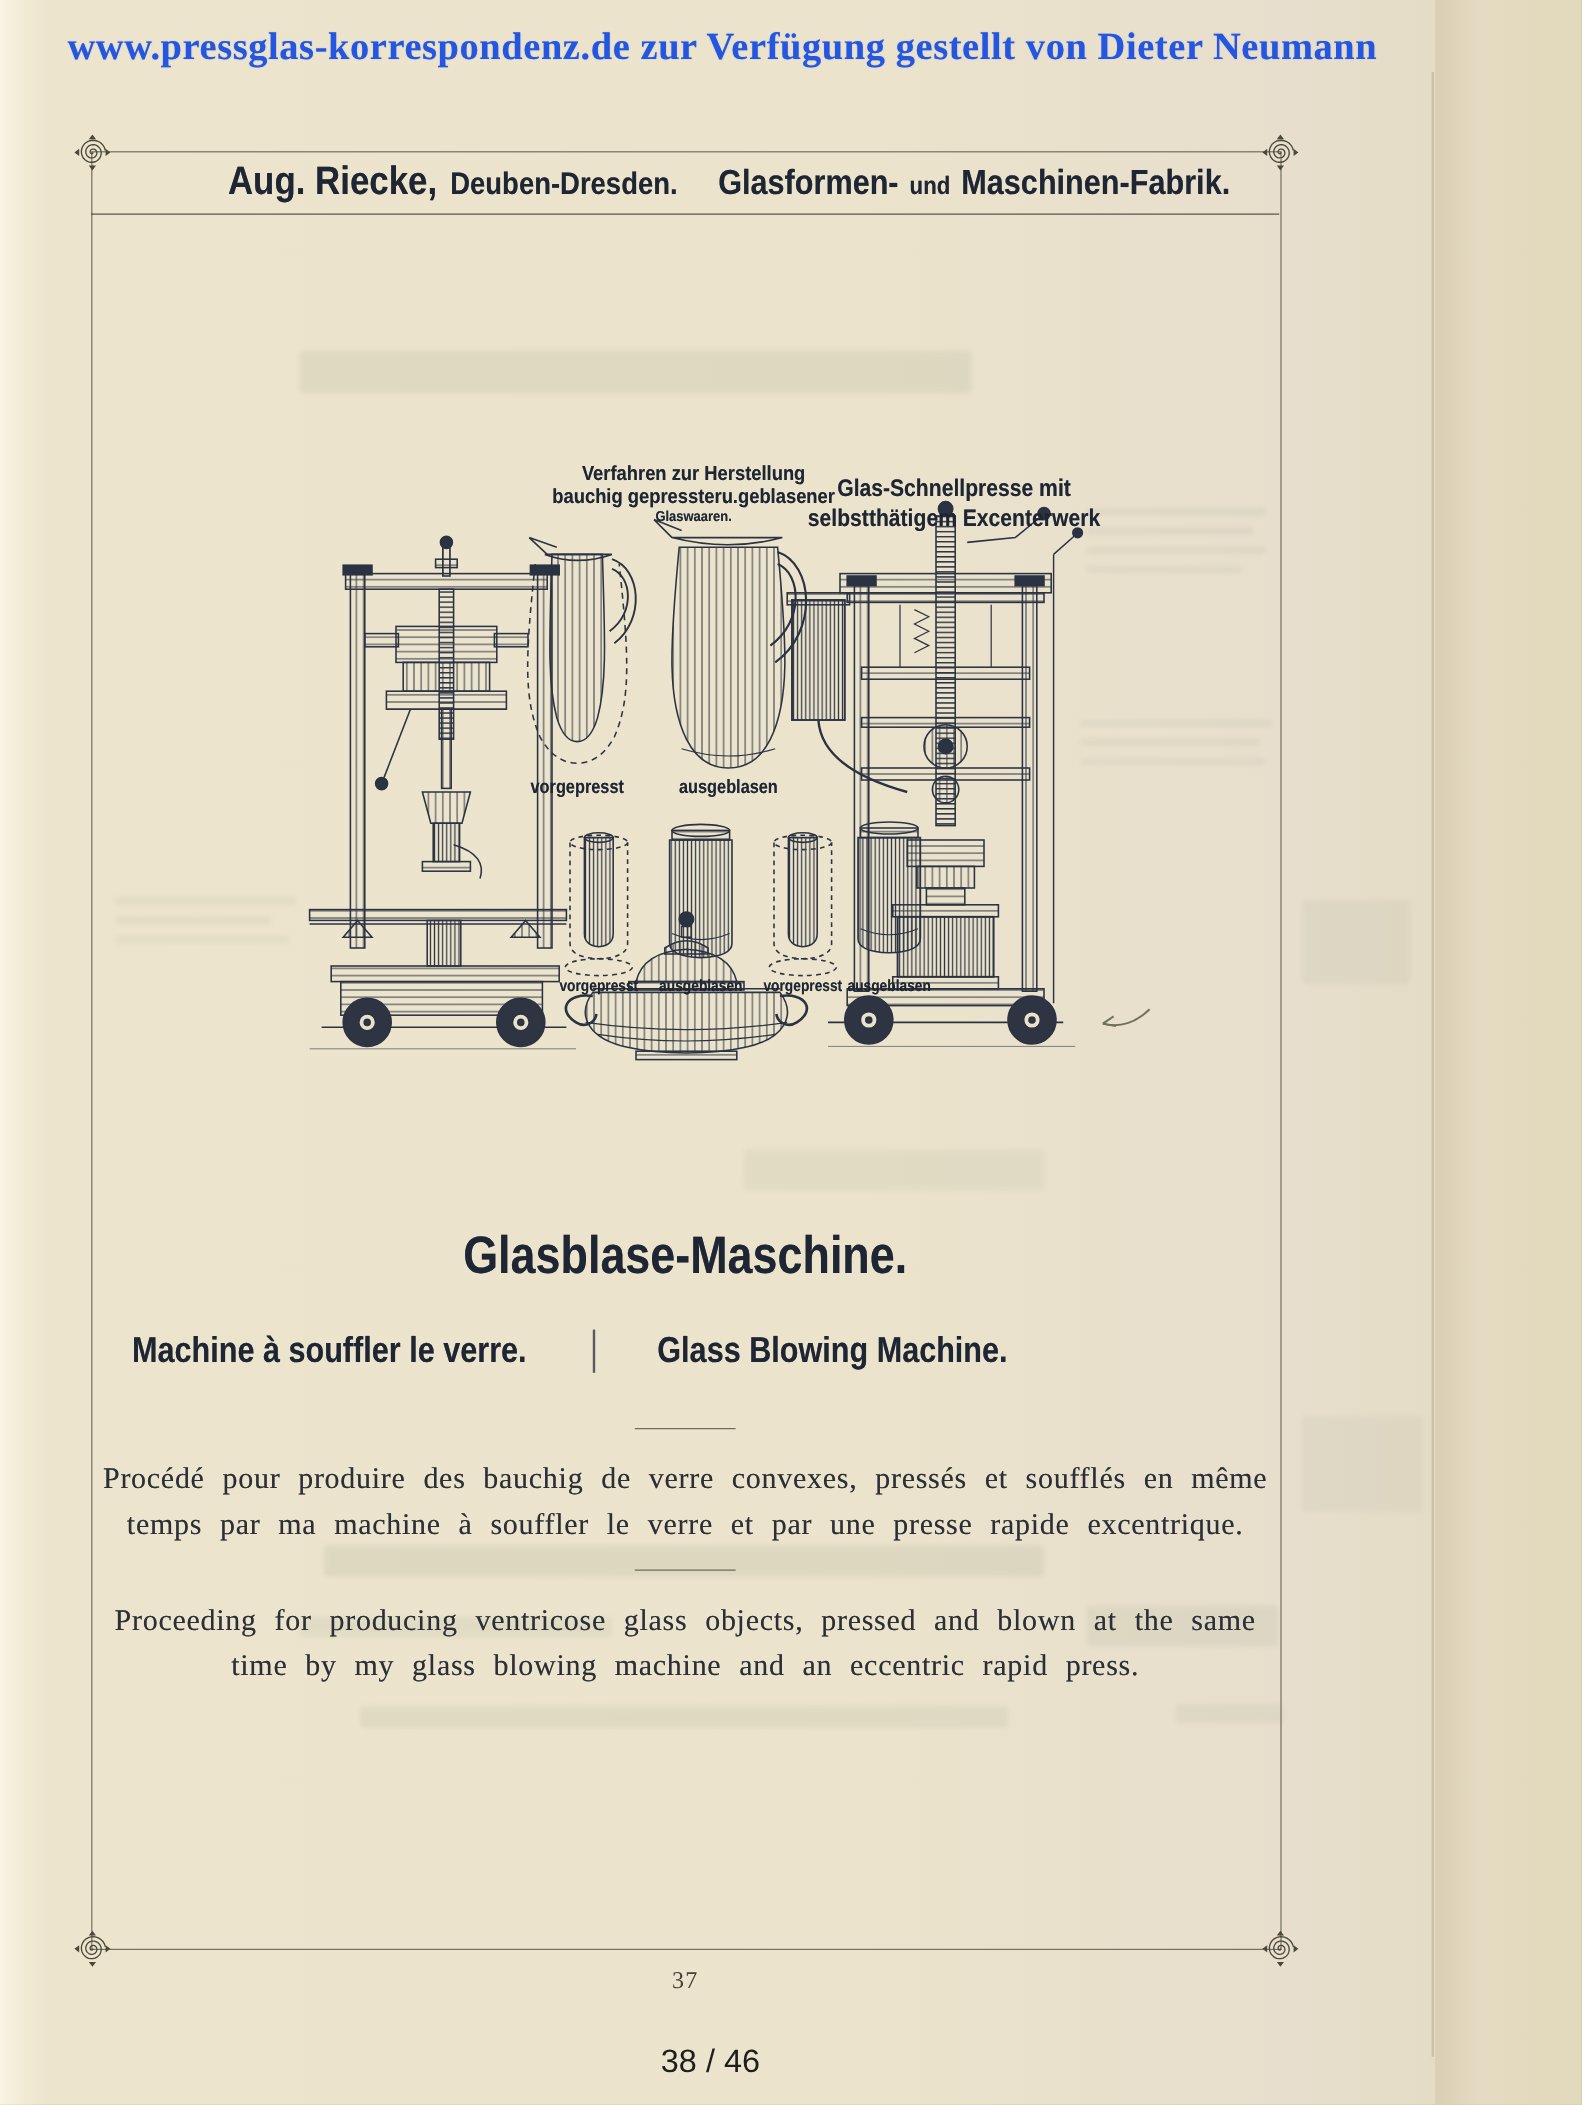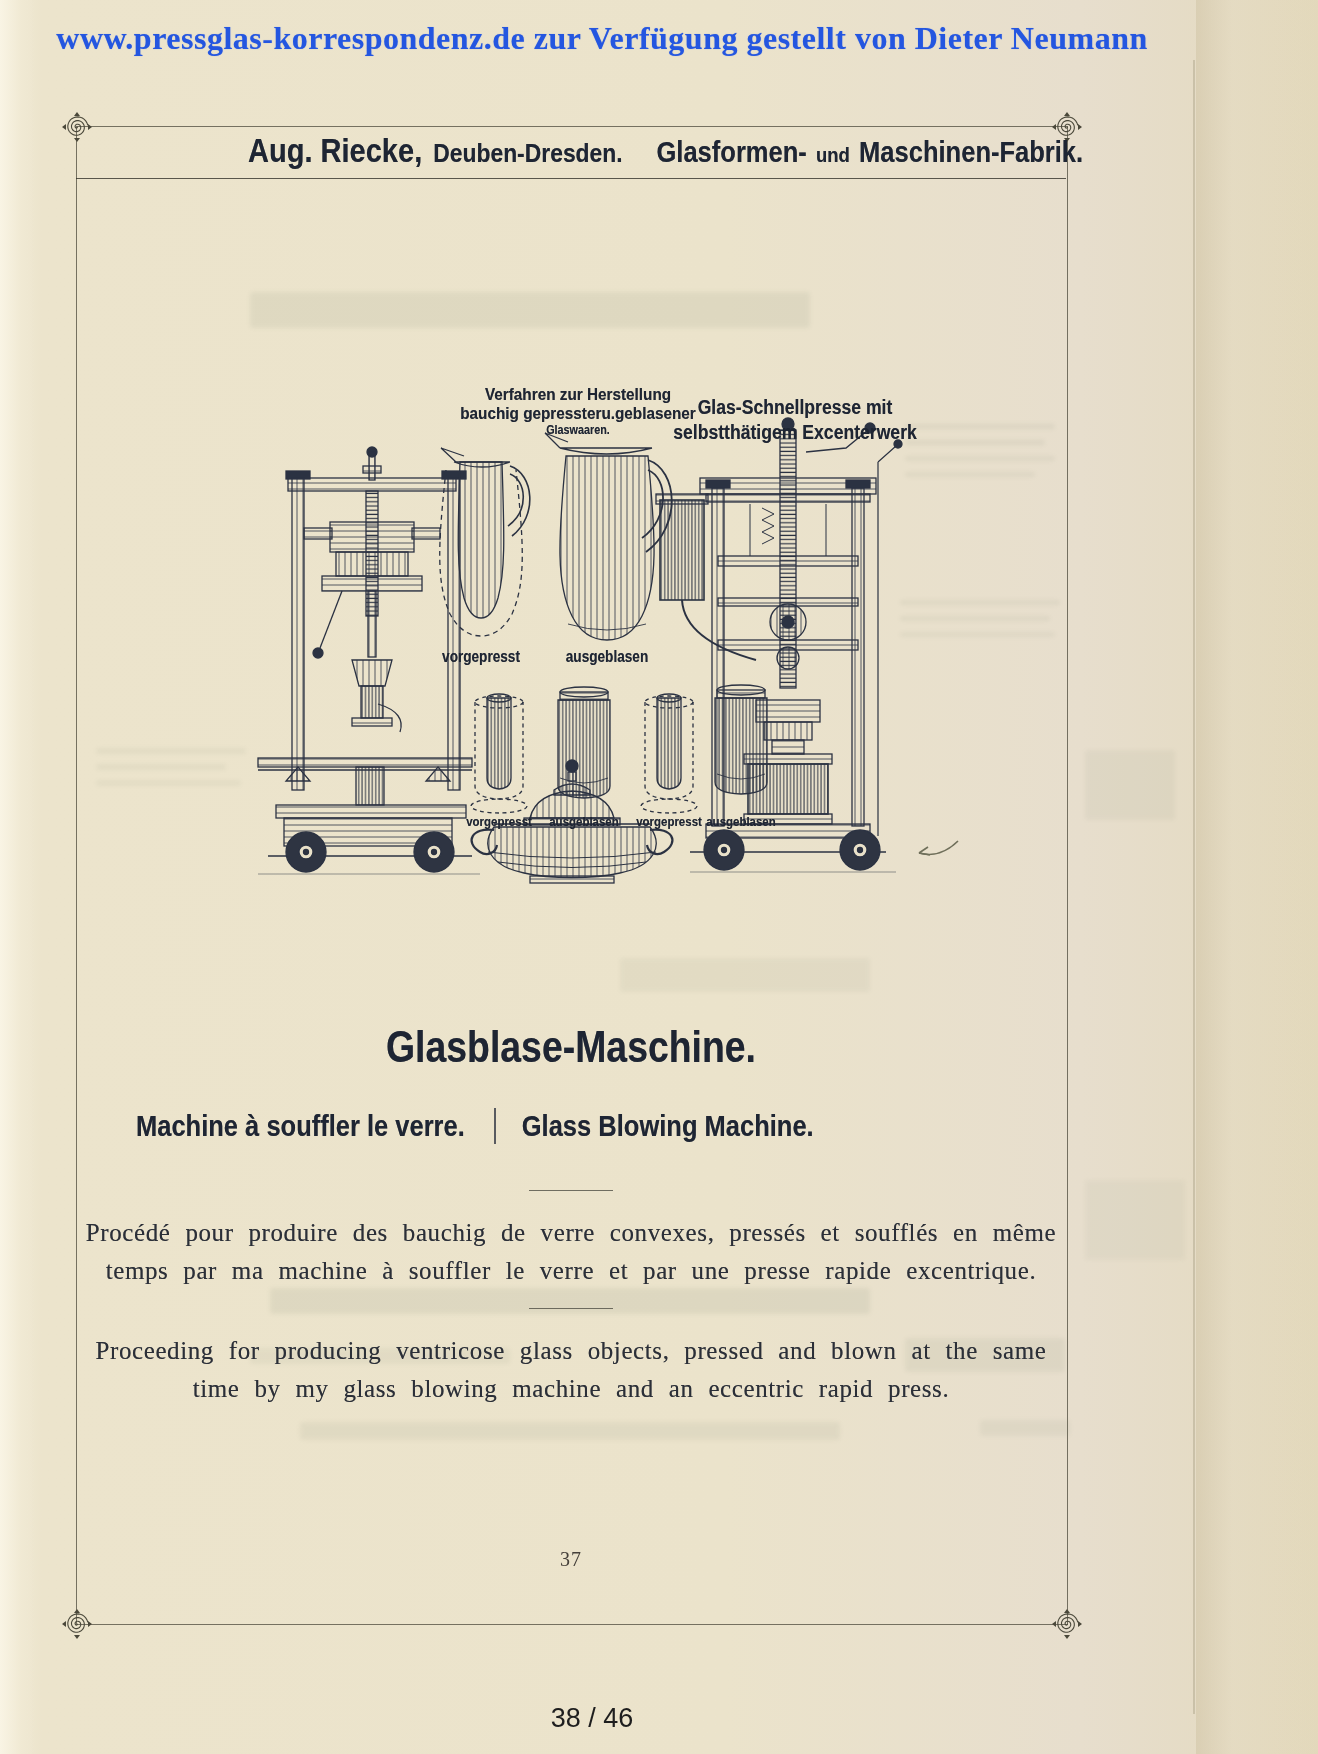--- a/index.html
+++ b/index.html
@@ -25,44 +25,44 @@
   .ornament{position:absolute;width:34px;height:34px;}
   .ornament svg{display:block;width:34px;height:34px;}
   .orn-tl{left:-17px;top:-17px;} .orn-tr{right:-17px;top:-17px;}
   .orn-bl{left:-17px;bottom:-17px;} .orn-br{right:-17px;bottom:-17px;}
 
   .gro{font-family:"Liberation Sans",sans-serif;font-weight:bold;color:#1e2533;
     text-shadow:0 0 .5px rgba(30,37,51,.55);}
   .cond{display:inline-block;transform:scaleX(.85);transform-origin:center;white-space:nowrap;}
   .lbl{position:absolute;transform:translateX(-50%);white-space:nowrap;text-align:center;}
 
-  .header-row{position:absolute;left:76px;top:132px;width:1064px;text-align:right;white-space:nowrap;}
+  .header-row{position:absolute;left:76px;top:132px;width:1064px;text-align:center;white-space:nowrap;}
   .header-row .inner{display:inline-block;transform:scaleX(.88);transform-origin:center;}
   .h-big{font-size:33px;} .h-med{font-size:26px;margin-left:8px;}
   .h-works{font-size:29px;margin-left:34px;} .h-und{font-size:21px;margin:0 6px;}
   .header-rule{position:absolute;left:76px;top:178px;width:990px;height:0;
     border-top:1.6px solid rgba(48,46,38,.78);}
 
   .art{position:absolute;left:0;top:0;width:1318px;height:1754px;pointer-events:none;}
 
   .title{position:absolute;left:571px;top:1022px;transform:translateX(-50%);
     font-size:44px;white-space:nowrap;text-align:center;}
   .subtitle-row{position:absolute;left:76px;top:1108px;width:794px;display:flex;
-    justify-content:center;align-items:center;}
+    justify-content:center;align-items:center;gap:26px;}
   .subtitle{font-size:30px;}
   .vbar{width:2px;height:36px;background:rgba(40,46,60,.75);}
 
   .hr-short{position:absolute;left:571px;transform:translateX(-50%);width:84px;height:0;
     border-top:1.4px solid rgba(70,70,60,.75);}
 
   .para{position:absolute;left:76px;width:990px;text-align:center;font-size:25px;
     color:#2b2f38;letter-spacing:.6px;word-spacing:8px;white-space:nowrap;
     text-shadow:0 0 .4px rgba(43,47,56,.5);}
 
-  .pageno{position:absolute;left:571px;top:1548px;transform:translateX(-50%);
+  .pageno{position:absolute;left:571px;top:1640px;transform:translateX(-50%);
     font-size:20px;color:#45403a;letter-spacing:1px;}
   .pdf-indicator{position:absolute;left:592px;top:1703px;transform:translateX(-50%);
     font-family:"Liberation Sans",sans-serif;font-size:27px;color:#1e1e1e;}
 
   .ghost{position:absolute;background:#75806b;filter:blur(2.2px);border-radius:3px;}
 </style>
 </head>
 <body>
 
 <div class="canvas">

